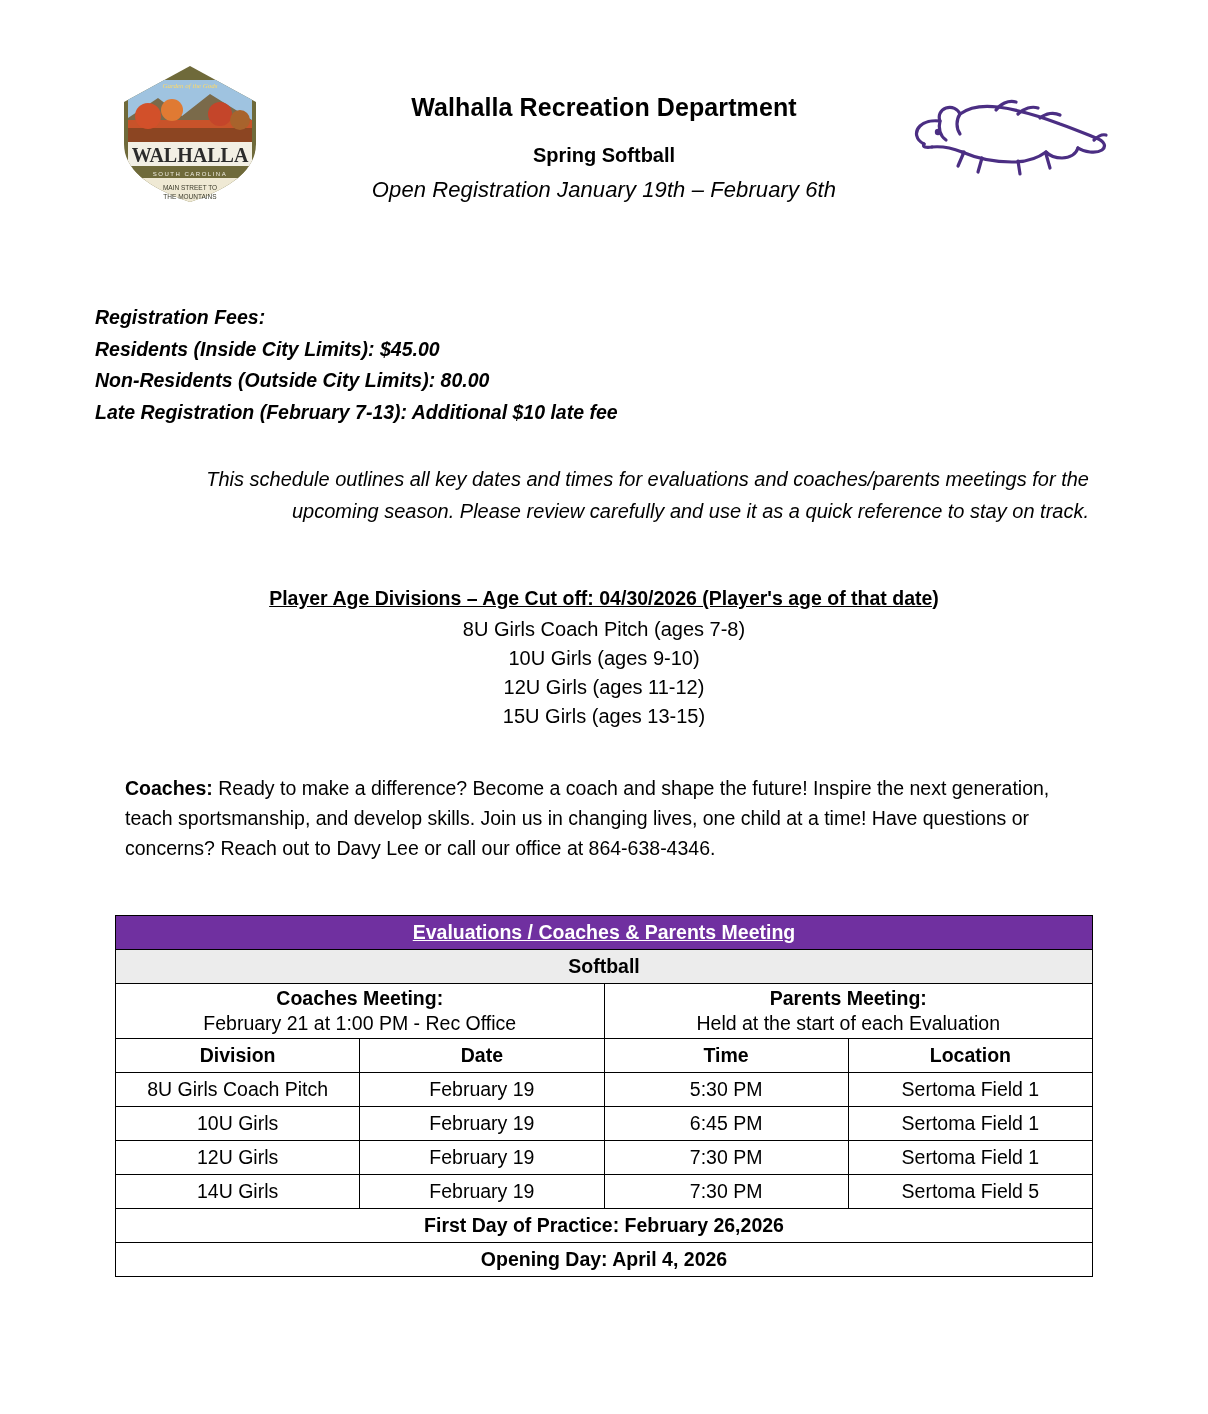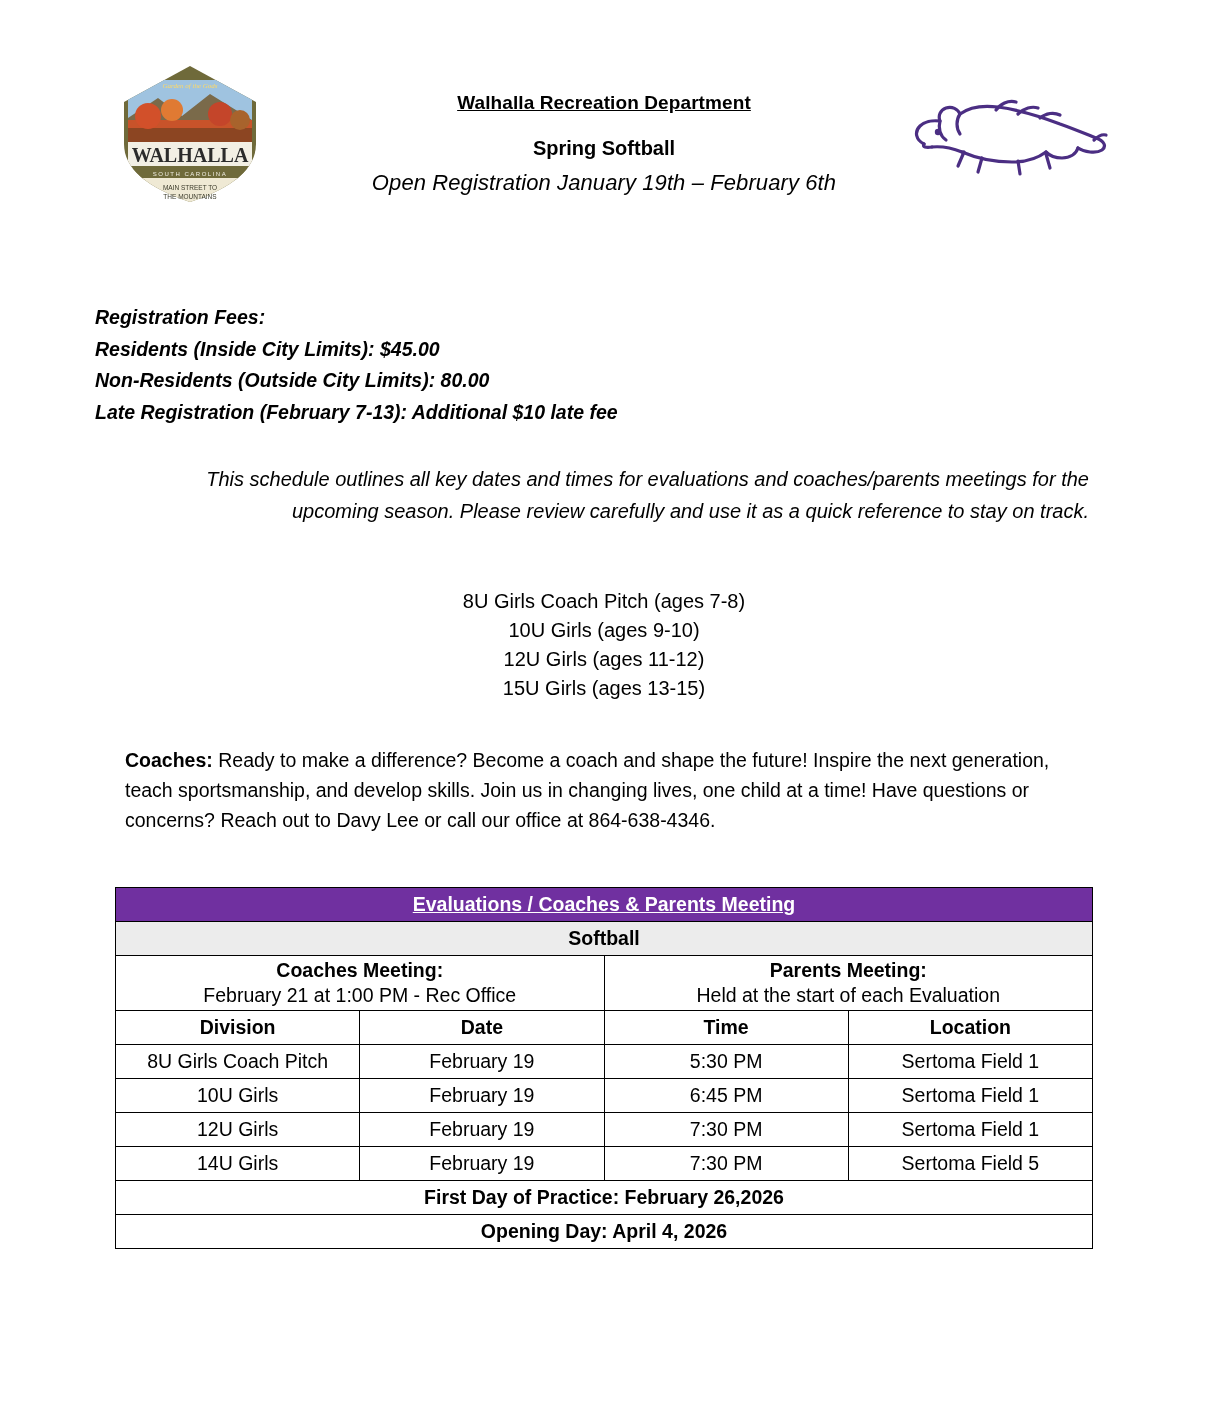--- a/index.html
+++ b/index.html
@@ -44,23 +44,22 @@
     width: 205px;
     height: 90px;
   }
   .logo-right svg { display:block; }
 
   .header-text {
     text-align: center;
     padding-top: 52px;
   }
   .doc-title {
-    font-size: 19px;
-    font-weight: bold;
-    text-decoration: underline;
+    font-size: 25px;
+    font-weight: bold;
     letter-spacing: .1px;
     line-height: 1.2;
   }
   .doc-subtitle {
     font-size: 20px;
     font-weight: bold;
     margin-top: 22px;
   }
   .doc-reg-window {
     font-size: 22px;
@@ -234,20 +233,21 @@
   <div class="fees">
     <div>Registration Fees:</div>
     <div>Residents (Inside City Limits): $45.00</div>
     <div>Non-Residents (Outside City Limits): 80.00</div>
     <div>Late Registration (February 7-13): Additional $10 late fee</div>
   </div>
 
   <div class="intro">This schedule outlines all key dates and times for evaluations and coaches/parents meetings for the upcoming season. Please review carefully and use it as a quick reference to stay on track.</div>
 
   <div class="divisions">
+    <div class="divisions-title">Player Age Divisions – Age Cut off: 04/30/2026 (Player's age of that date)</div>
     <div class="divisions-list">
       <div>8U Girls Coach Pitch (ages 7-8)</div>
       <div>10U Girls (ages 9-10)</div>
       <div>12U Girls (ages 11-12)</div>
       <div>15U Girls (ages 13-15)</div>
     </div>
   </div>
 
   <div class="coaches">
     <b>Coaches:</b><span> Ready to make a difference? Become a coach and shape the future! Inspire the next generation, teach sportsmanship, and develop skills. Join us in changing lives, one child at a time! Have questions or concerns? Reach out to Davy Lee or call our office at 864-638-4346.</span>

